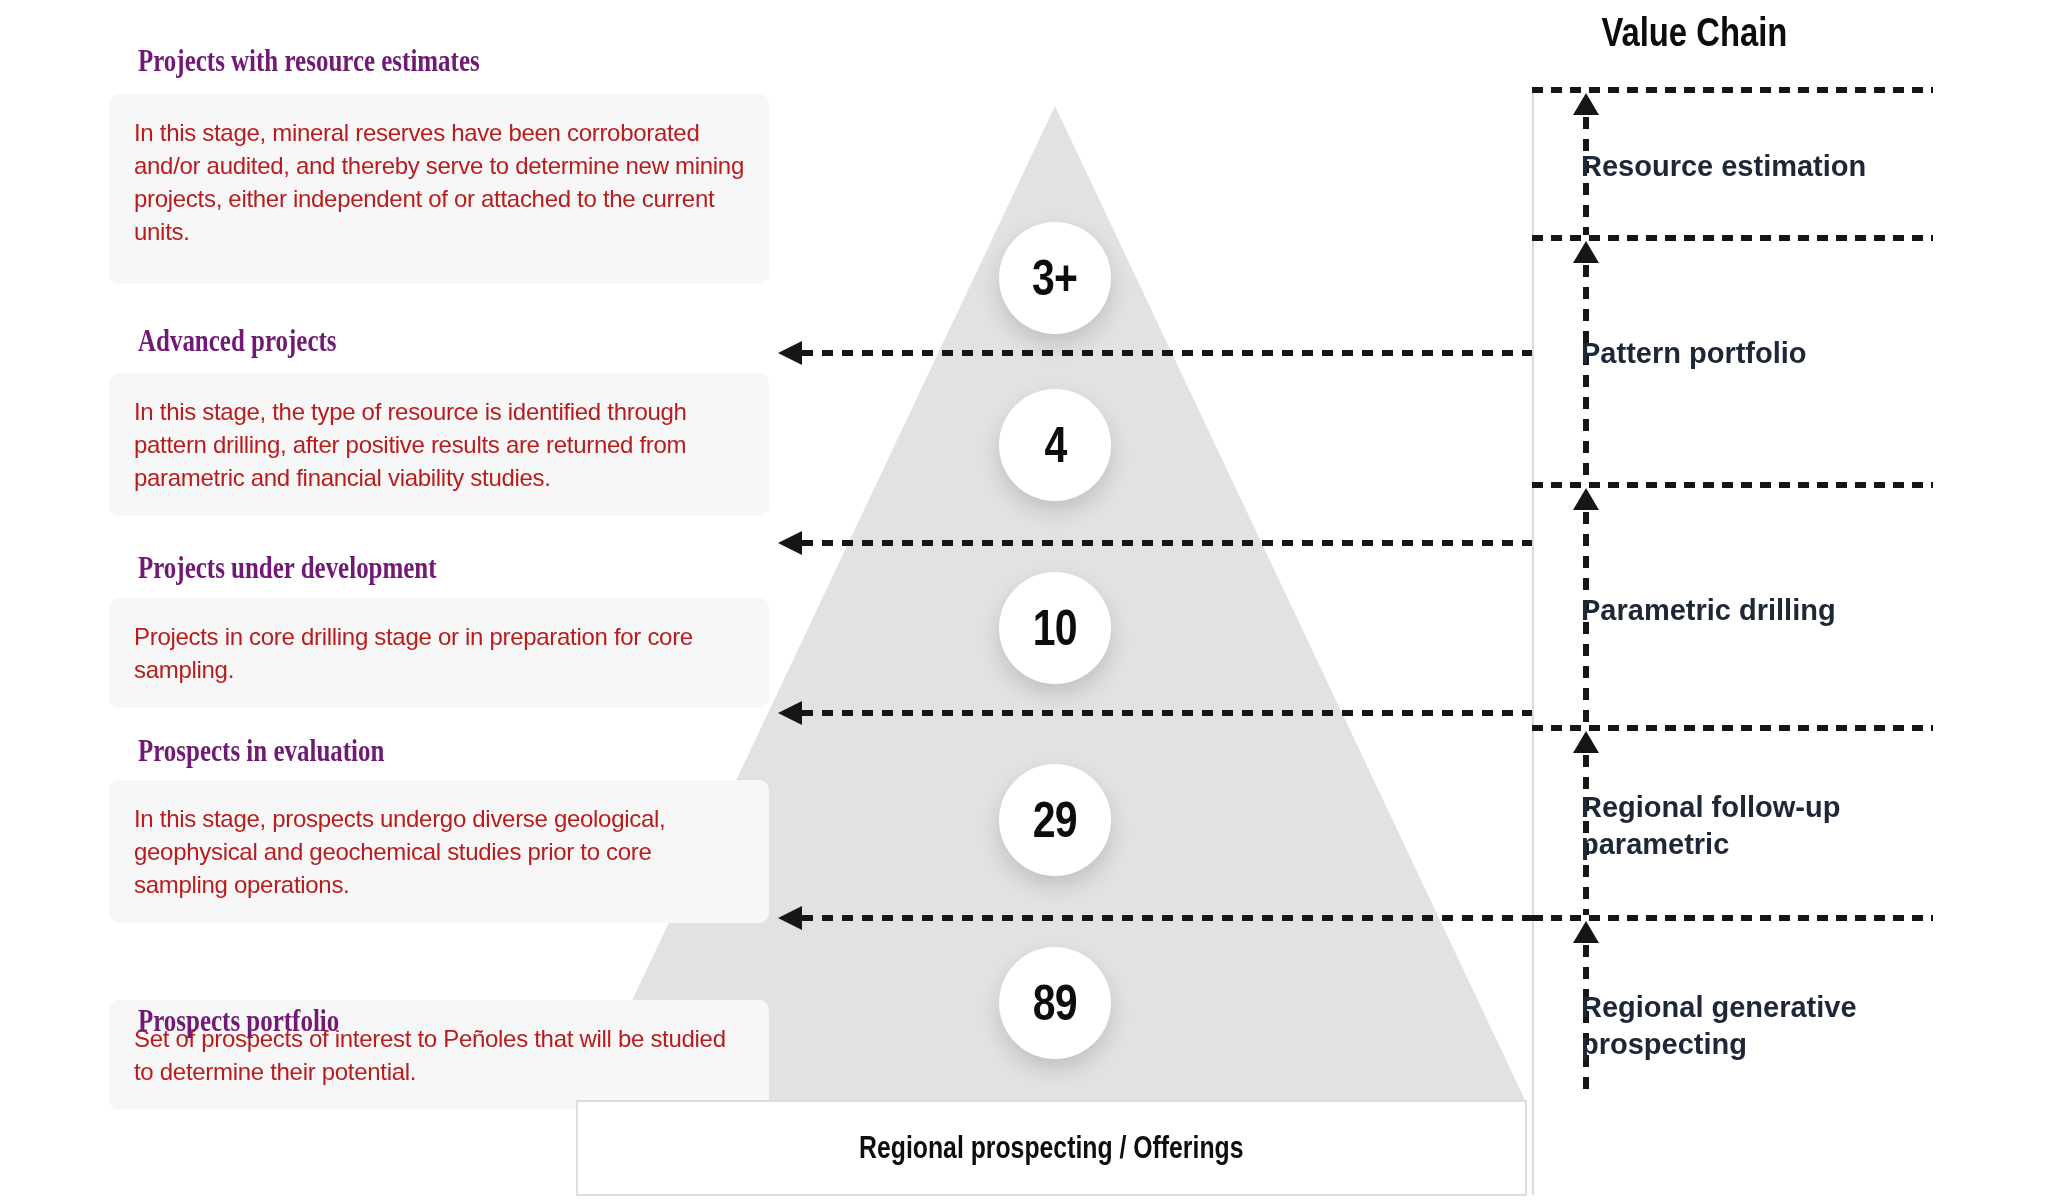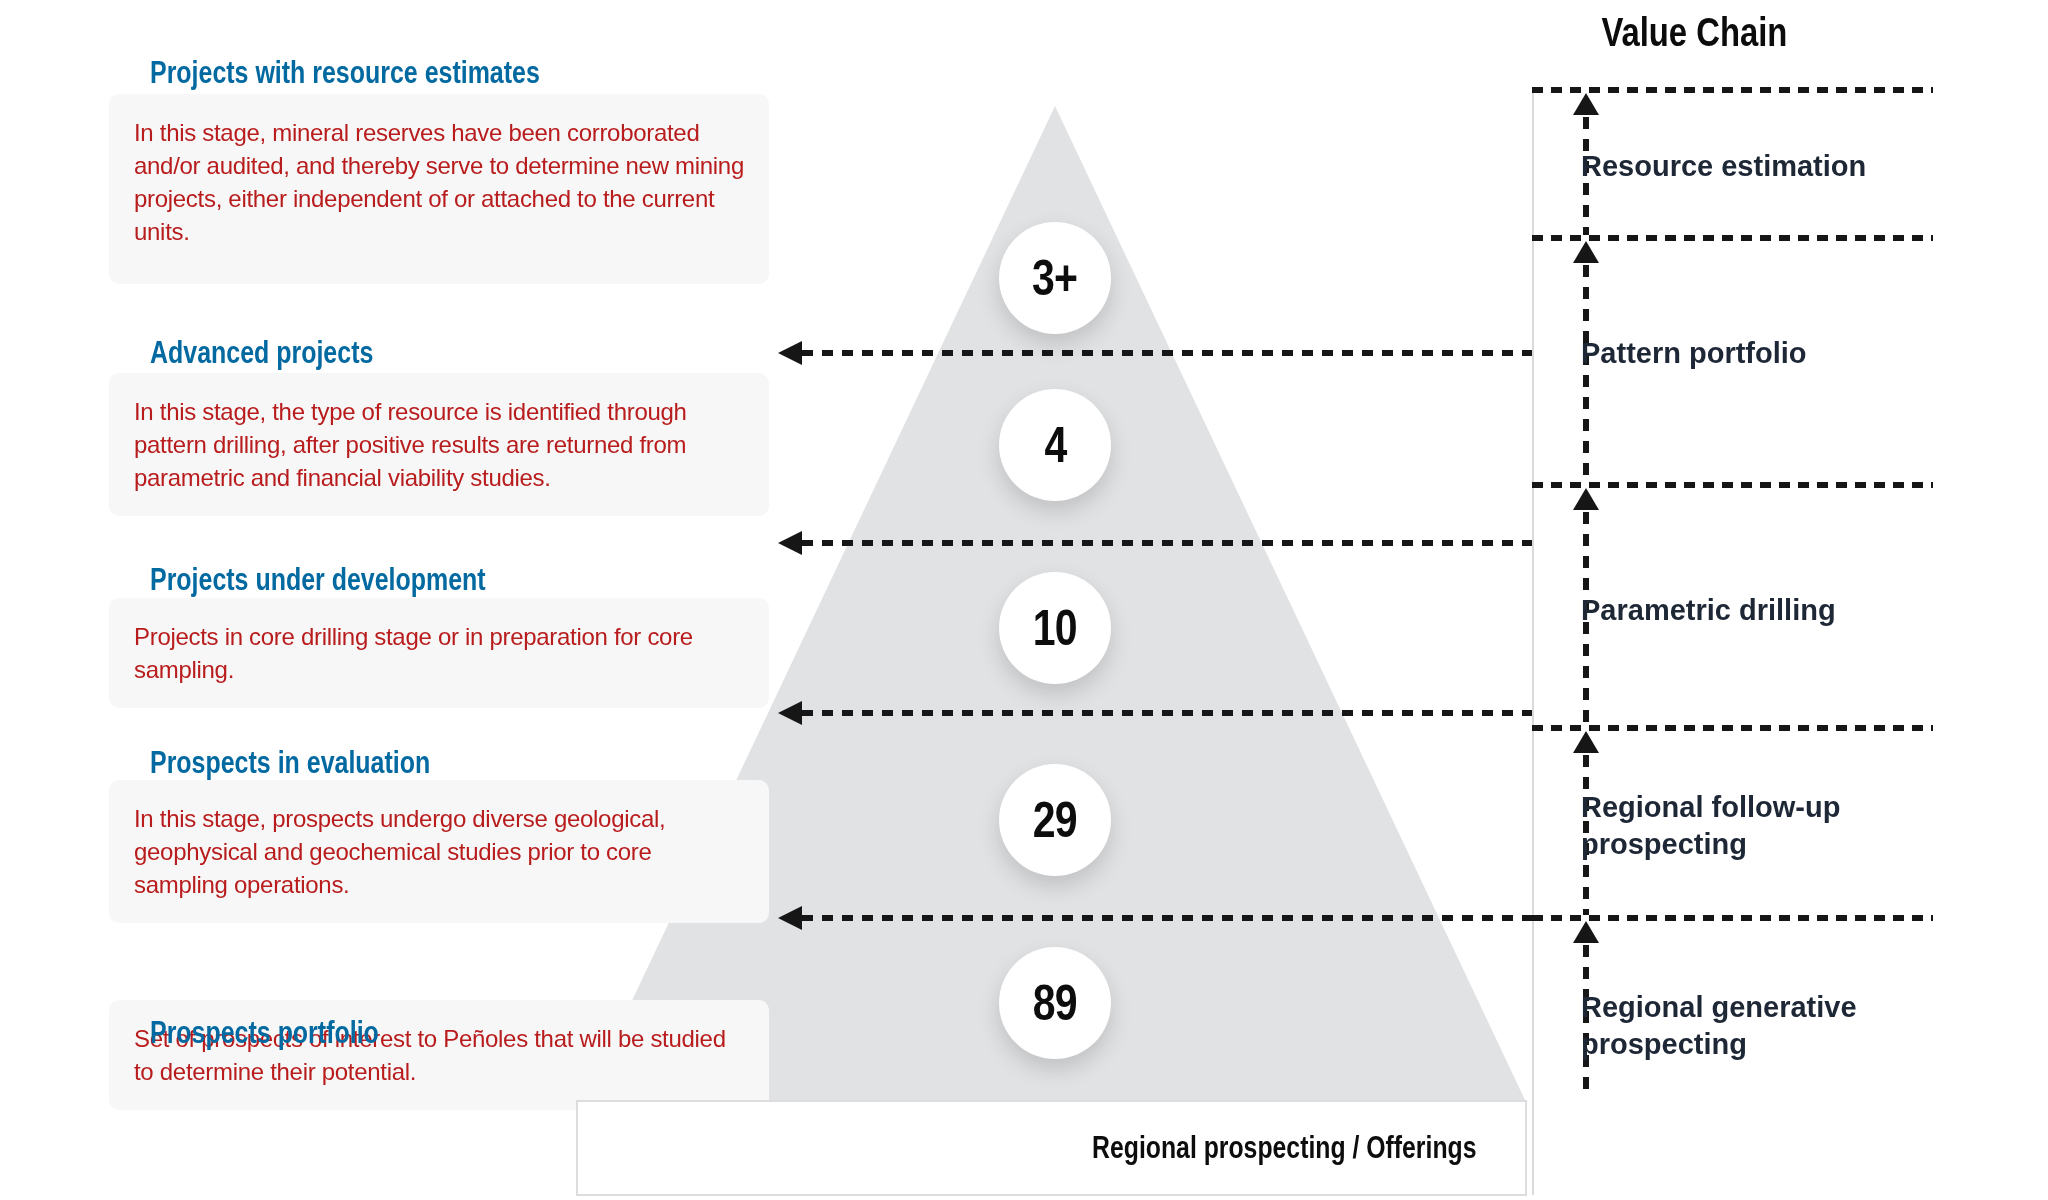--- a/index.html
+++ b/index.html
@@ -20,22 +20,22 @@
     background:#ffffff;box-shadow:0 10px 22px rgba(0,0,0,.15);
     display:flex;align-items:center;justify-content:center;z-index:4;
   }
   .pc .num{
     font-size:50px;font-weight:bold;color:#0d0d0d;letter-spacing:-1px;
     transform:scaleX(.82);transform-origin:center center;white-space:nowrap;
   }
   .pc1{top:222px}.pc2{top:389px}.pc3{top:572px}.pc4{top:764px}.pc5{top:947px}
   
   .ls-title{
-    position:absolute;left:138px;margin:12px;font-size:32px;font-weight:bold;color:#0369a1;
-    white-space:nowrap;z-index:5;
+    position:absolute;left:138px;margin:0;font-size:32px;font-weight:bold;color:#701a75;
+    white-space:nowrap;z-index:5;font-family:Liberation Serif, serif;
   }
   .ls-title .cond{display:inline-block;transform:scaleX(.78);transform-origin:left center;}
   .t1{top:42px}.t2{top:322px}.t3{top:549px}.t4{top:732px}.t5{top:1002px}
   .ls-box{
     position:absolute;left:109px;width:660px;background:#f7f7f8;border-radius:10px;
     padding:22px 25px;box-sizing:border-box;z-index:3;
   }
   .ls-box p{
     margin:0;font-size:24px;line-height:33px;letter-spacing:-0.3px;color:#b91c1c;
   }
@@ -85,21 +85,21 @@
   .va5{top:921px;height:171px}
   .vc-label{
     position:absolute;left:1581px;width:352px;text-align:left;margin:0;
     font-size:29px;line-height:37px;font-weight:bold;color:#1e2736;
     transform:translateY(-50%);z-index:5;
   }
   .l1{top:166px}.l2{top:353px}.l3{top:610px}.l4{top:826px}.l5{top:1026px}
   
   .footer-bar{
     position:absolute;left:576px;top:1100px;width:951px;height:96px;box-sizing:border-box;
-    background:#ffffff;border:2px solid #dddddf;display:flex;align-items:center;justify-content:flex-end;
+    background:#ffffff;border:2px solid #dddddf;display:flex;align-items:center;justify-content:center;
     z-index:4;
   }
   .footer-bar .label{
     font-size:31px;font-weight:bold;color:#0d0d0d;white-space:nowrap;
     transform:scaleX(.8);transform-origin:center center;
   }
 </style>
 </head>
 <body>
 
@@ -192,20 +192,20 @@
       <span class="v-dash"></span>
     </div>
   <div class="varrow va5">
       <span class="v-head"></span>
       <span class="v-dash"></span>
     </div>
 
   <p class="vc-label l1">Resource estimation</p>
   <p class="vc-label l2">Pattern portfolio</p>
   <p class="vc-label l3">Parametric drilling</p>
-  <p class="vc-label l4">Regional follow-up prospecting</p>
+  <p class="vc-label l4">Regional follow-up parametric</p>
   <p class="vc-label l5">Regional generative prospecting</p>
 
   <div class="footer-bar">
     <span class="label">Regional prospecting / Offerings</span>
   </div>
 
 </div>
 
 </body></html>

